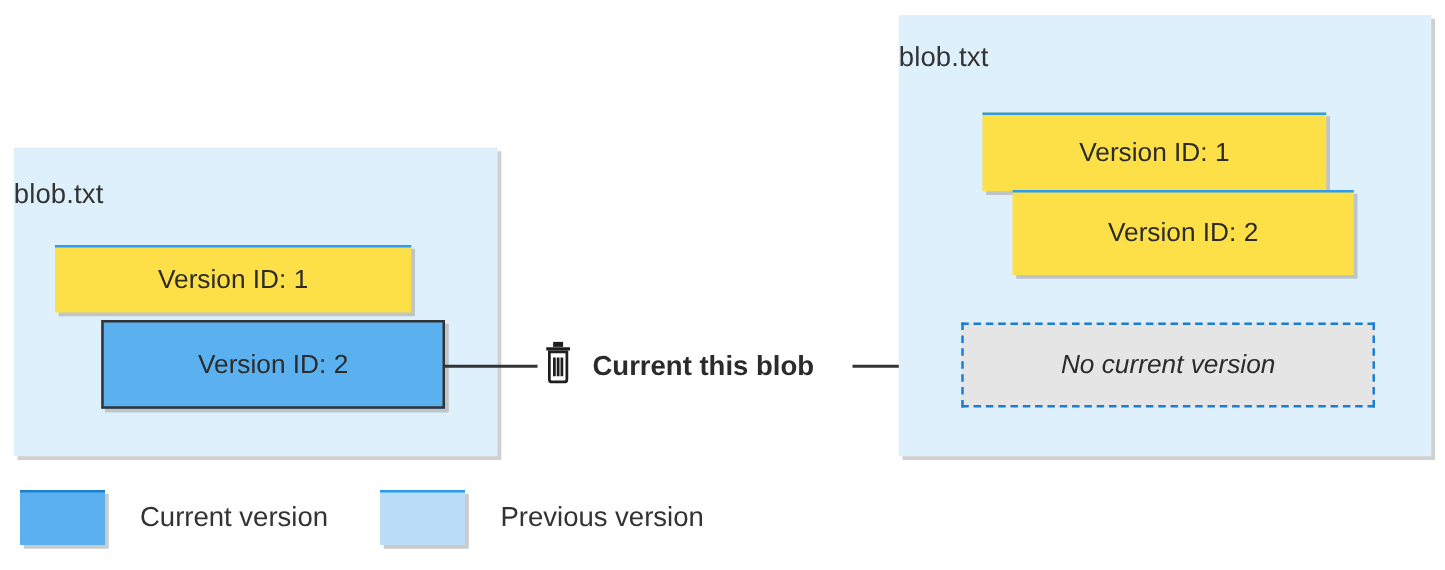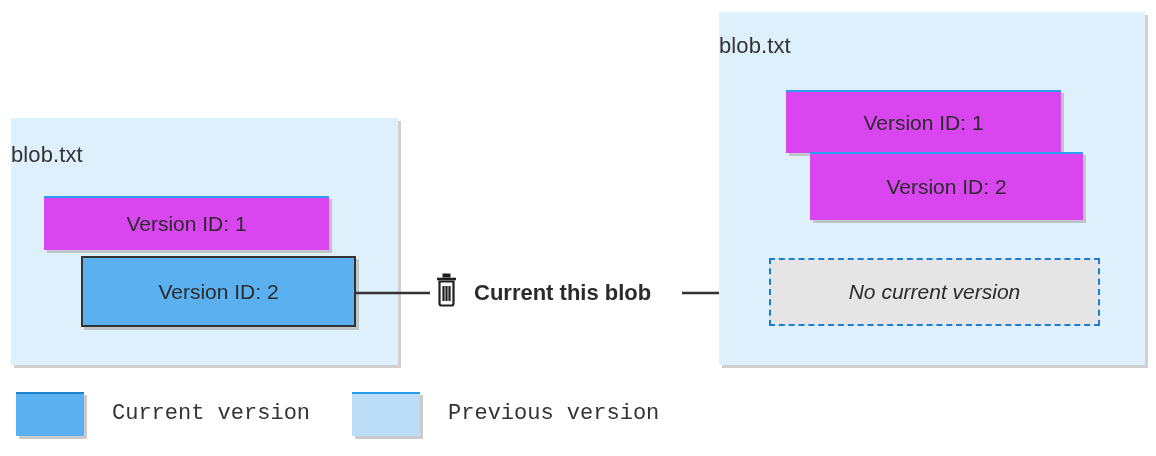--- a/index.html
+++ b/index.html
@@ -43,21 +43,21 @@
     box-sizing: border-box;
     display: flex;
     align-items: center;
     justify-content: center;
     font-size: 21px;
     line-height: 26px;
     color: #2b2b2b;
     box-shadow: 3px 3px 0 0 rgba(168,168,168,0.6);
   }
   .version-card.previous {
-    background: #d946ef;
+    background: #fde047;
     border-top: 2px solid #2b9cf0;
   }
   .version-card.current {
     background: #5bb1f0;
     border: 2px solid #333333;
   }
 
   
   #left-v1 { left: 44px; top: 196px; width: 285px; height: 54px; }
   #left-v2 { left: 81px; top: 256px; width: 275px; height: 71px; }
@@ -110,21 +110,20 @@
     position: absolute;
     left: 16px;
     top: 391px;
     height: 46px;
     display: flex;
     align-items: center;
   }
   .legend-item {
     display: flex;
     align-items: center;
-    font-family: Liberation Mono, monospace;
   }
   .legend-item + .legend-item { margin-left: 42px; }
   .legend-swatch {
     width: 68px;
     height: 44px;
     box-sizing: border-box;
     box-shadow: 3px 3px 0 0 rgba(168,168,168,0.6);
   }
   .legend-swatch.current  { background: #5bb1f0; border-top: 2px solid #1f80cc; }
   .legend-swatch.previous { background: #bcddf8; border-top: 2px solid #2b9cf0; }

